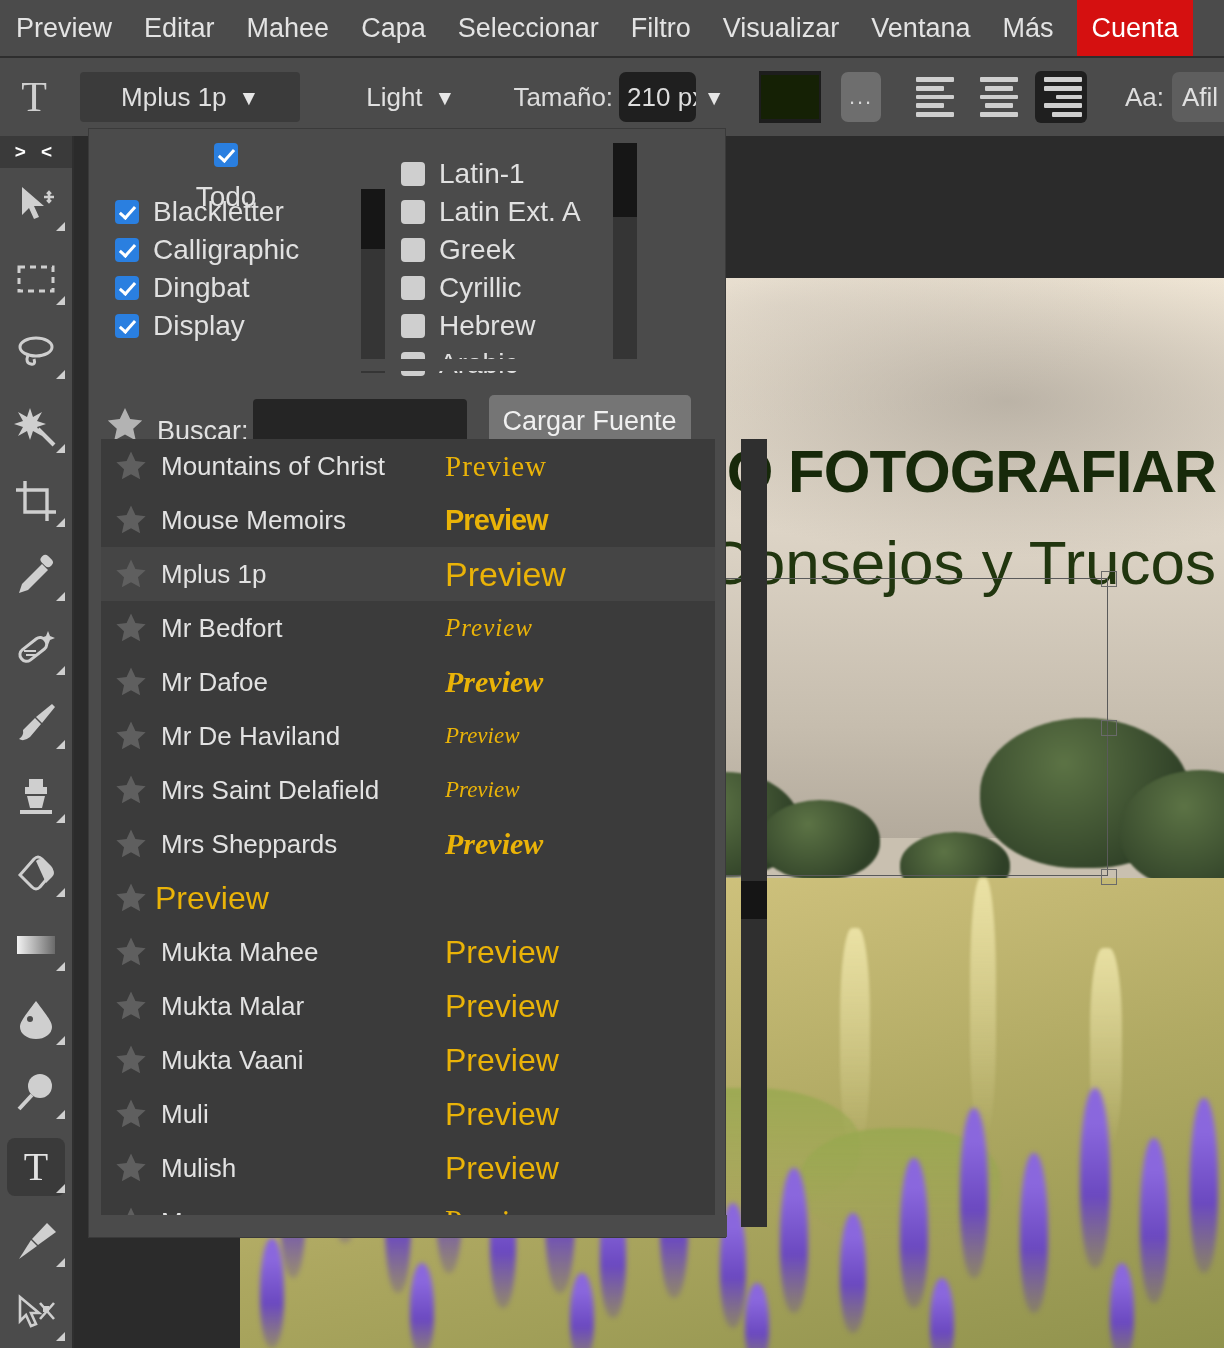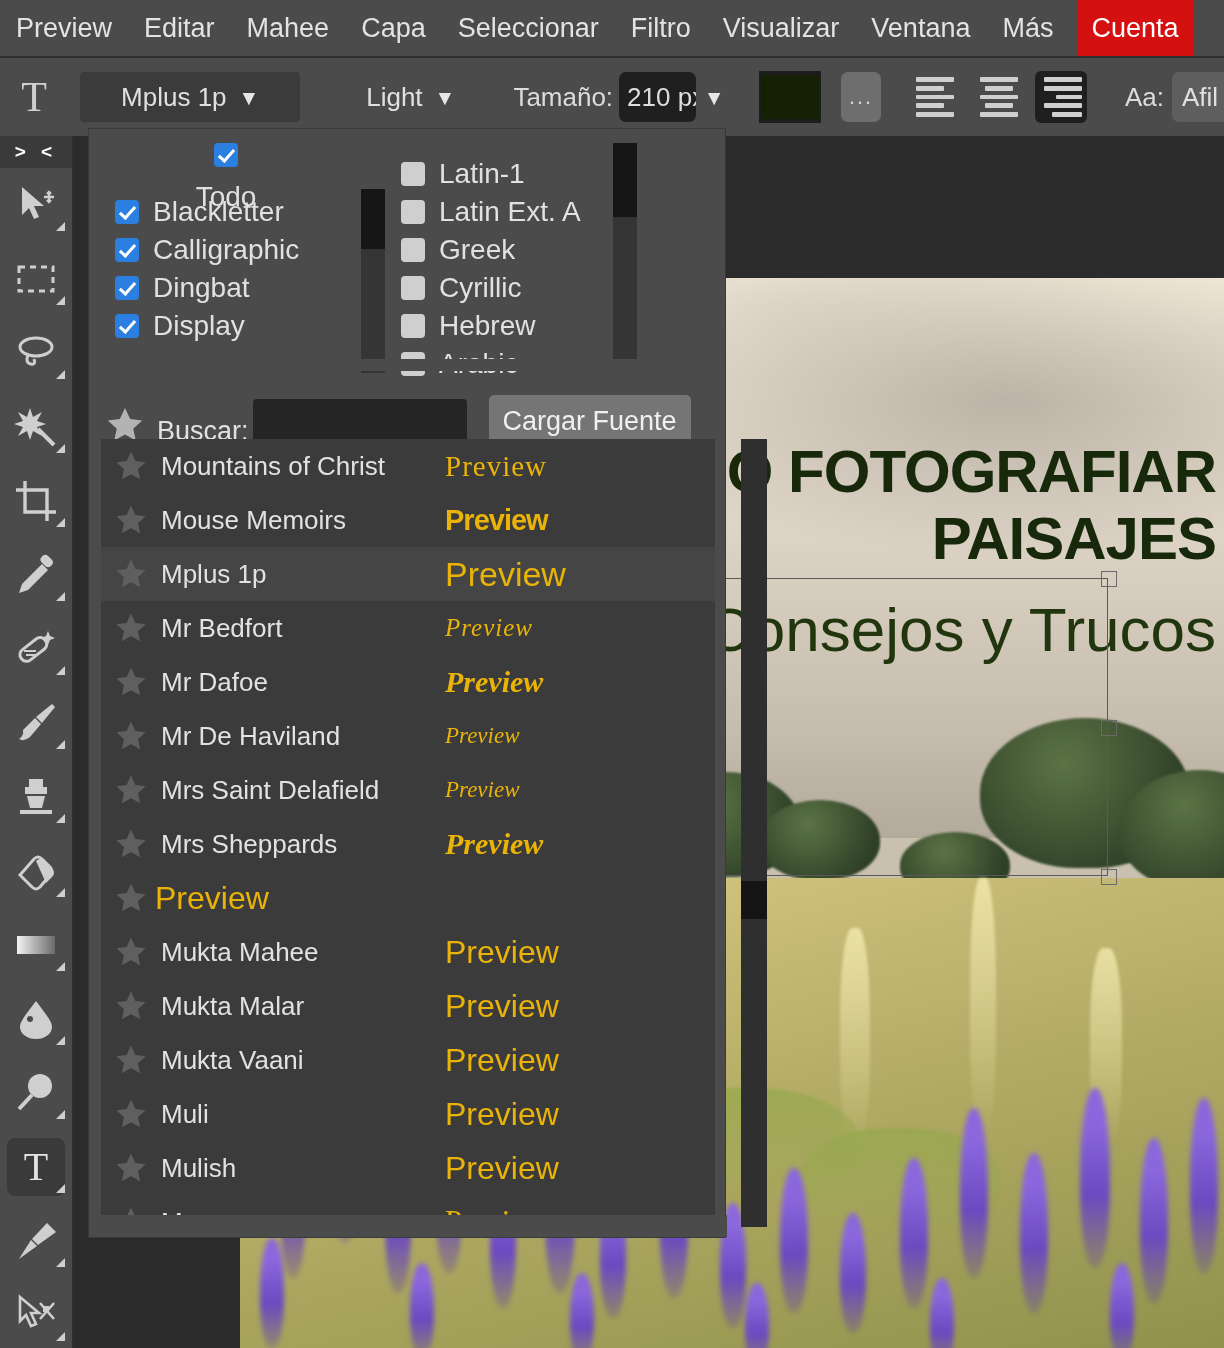--- a/index.html
+++ b/index.html
@@ -563,21 +563,20 @@
         <div class="lav" style="left:20px; top:190px; width:24px; height:110px;"></div>
         <div class="lav" style="left:170px; top:215px; width:24px; height:95px;"></div>
         <div class="lav" style="left:330px; top:225px; width:24px; height:90px;"></div>
         <div class="lav" style="left:505px; top:235px; width:24px; height:85px;"></div>
         <div class="lav" style="left:690px; top:230px; width:24px; height:90px;"></div>
         <div class="lav" style="left:870px; top:215px; width:24px; height:100px;"></div>
       </div>
 
       <div class="doc-text">
         <div class="title-line t1">O FOTOGRAFIAR</div>
-        <div class="title-line">PAISAJES</div>
         <div class="subtitle">Consejos y Trucos</div>
       </div>
 
       <div class="selbox">
         <div class="handle" style="left:676px; top:-8px;"></div>
         <div class="handle" style="left:1360px; top:-8px;"></div>
         <div class="handle" style="left:1360px; top:141px;"></div>
         <div class="handle" style="left:676px; top:290px;"></div>
         <div class="handle" style="left:1360px; top:290px;"></div>
       </div>

